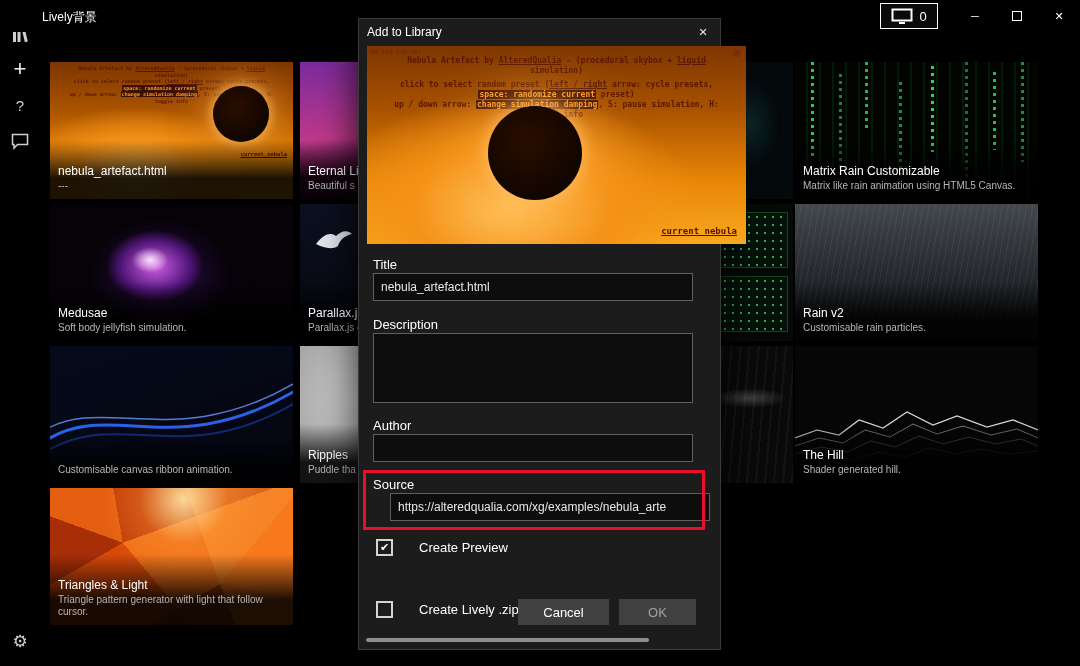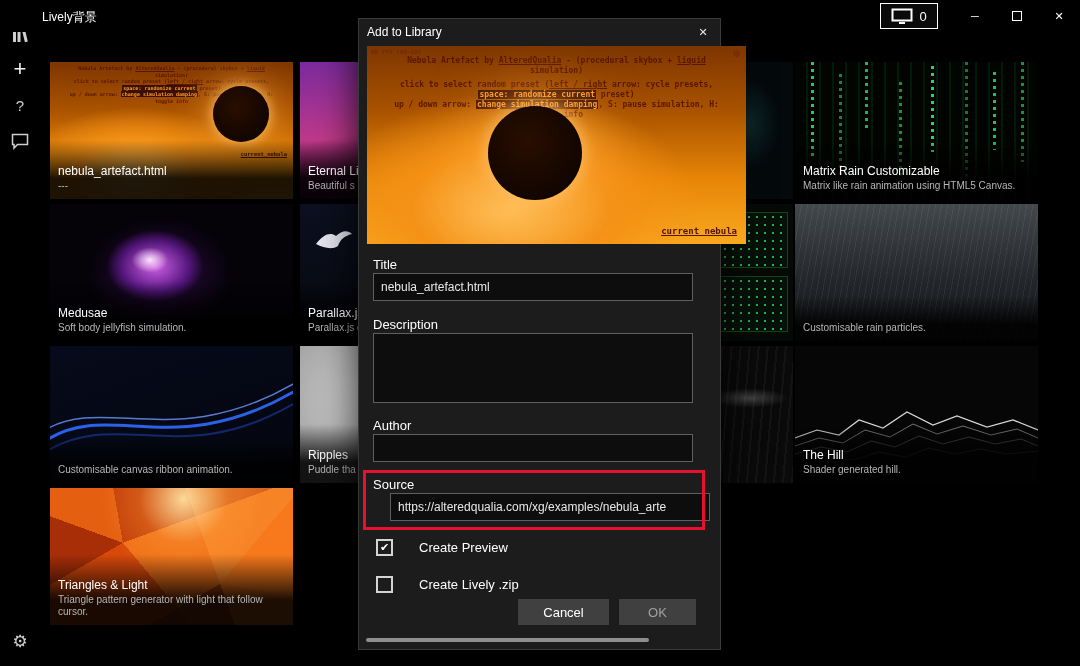--- a/index.html
+++ b/index.html
@@ -266,20 +266,21 @@
   <div class="mstreak" style="left:198px; top:10px; height:78px; opacity:.8;"></div>
   <div class="mstreak" style="left:226px; top:0; height:100px; opacity:.6;"></div>
   <div class="tile-label">
     <div class="tile-title">Matrix Rain Customizable</div>
     <div class="tile-sub">Matrix like rain animation using HTML5 Canvas.</div>
   </div>
 </div>
 
 <div class="tile c4 r2 bg-rain">
   <div class="tile-label">
+    <div class="tile-title">Rain v2</div>
     <div class="tile-sub">Customisable rain particles.</div>
   </div>
 </div>
 
 <div class="tile c4 r3 bg-hill">
   <svg width="243" height="137" viewBox="0 0 243 137" style="position:absolute;top:0;left:0;">
     <polyline points="0,92 22,84 44,89 64,74 88,82 112,66 138,79 162,70 192,81 218,74 243,84" fill="none" stroke="rgba(255,255,255,.85)" stroke-width="1.2"></polyline>
     <polyline points="0,100 24,92 48,97 70,84 95,91 118,78 142,88 168,80 196,89 222,83 243,92" fill="none" stroke="rgba(255,255,255,.45)" stroke-width="1"></polyline>
     <polyline points="0,108 26,101 52,106 76,95 100,101 124,90 148,98 174,91 200,98 226,93 243,100" fill="none" stroke="rgba(255,255,255,.25)" stroke-width="1"></polyline>
     <polyline points="0,116 30,110 58,114 84,106 110,111 134,102 160,108 186,103 212,108 243,105" fill="none" stroke="rgba(255,255,255,.14)" stroke-width="1"></polyline>
@@ -325,21 +326,21 @@
   <input class="fld-input" style="top: 474px; margin-left: 17px;" value="https://alteredqualia.com/xg/examples/nebula_arte">
 
   <div class="annotation"></div>
 
   <div class="chk-row" style="top:520px;">
     <div class="chk-box">
       <span>✔</span>
     </div>
     <span class="chk-label">Create Preview</span>
   </div>
-  <div class="chk-row" style="top:557px;">
+  <div class="chk-row" style="top:582px;">
     <div class="chk-box"></div>
     <span class="chk-label">Create Lively .zip</span>
   </div>
 
   <button class="dlg-btn cancel">Cancel</button>
   <button class="dlg-btn ok">OK</button>
 
   <div class="h-scroll"></div>
 </div>
 

